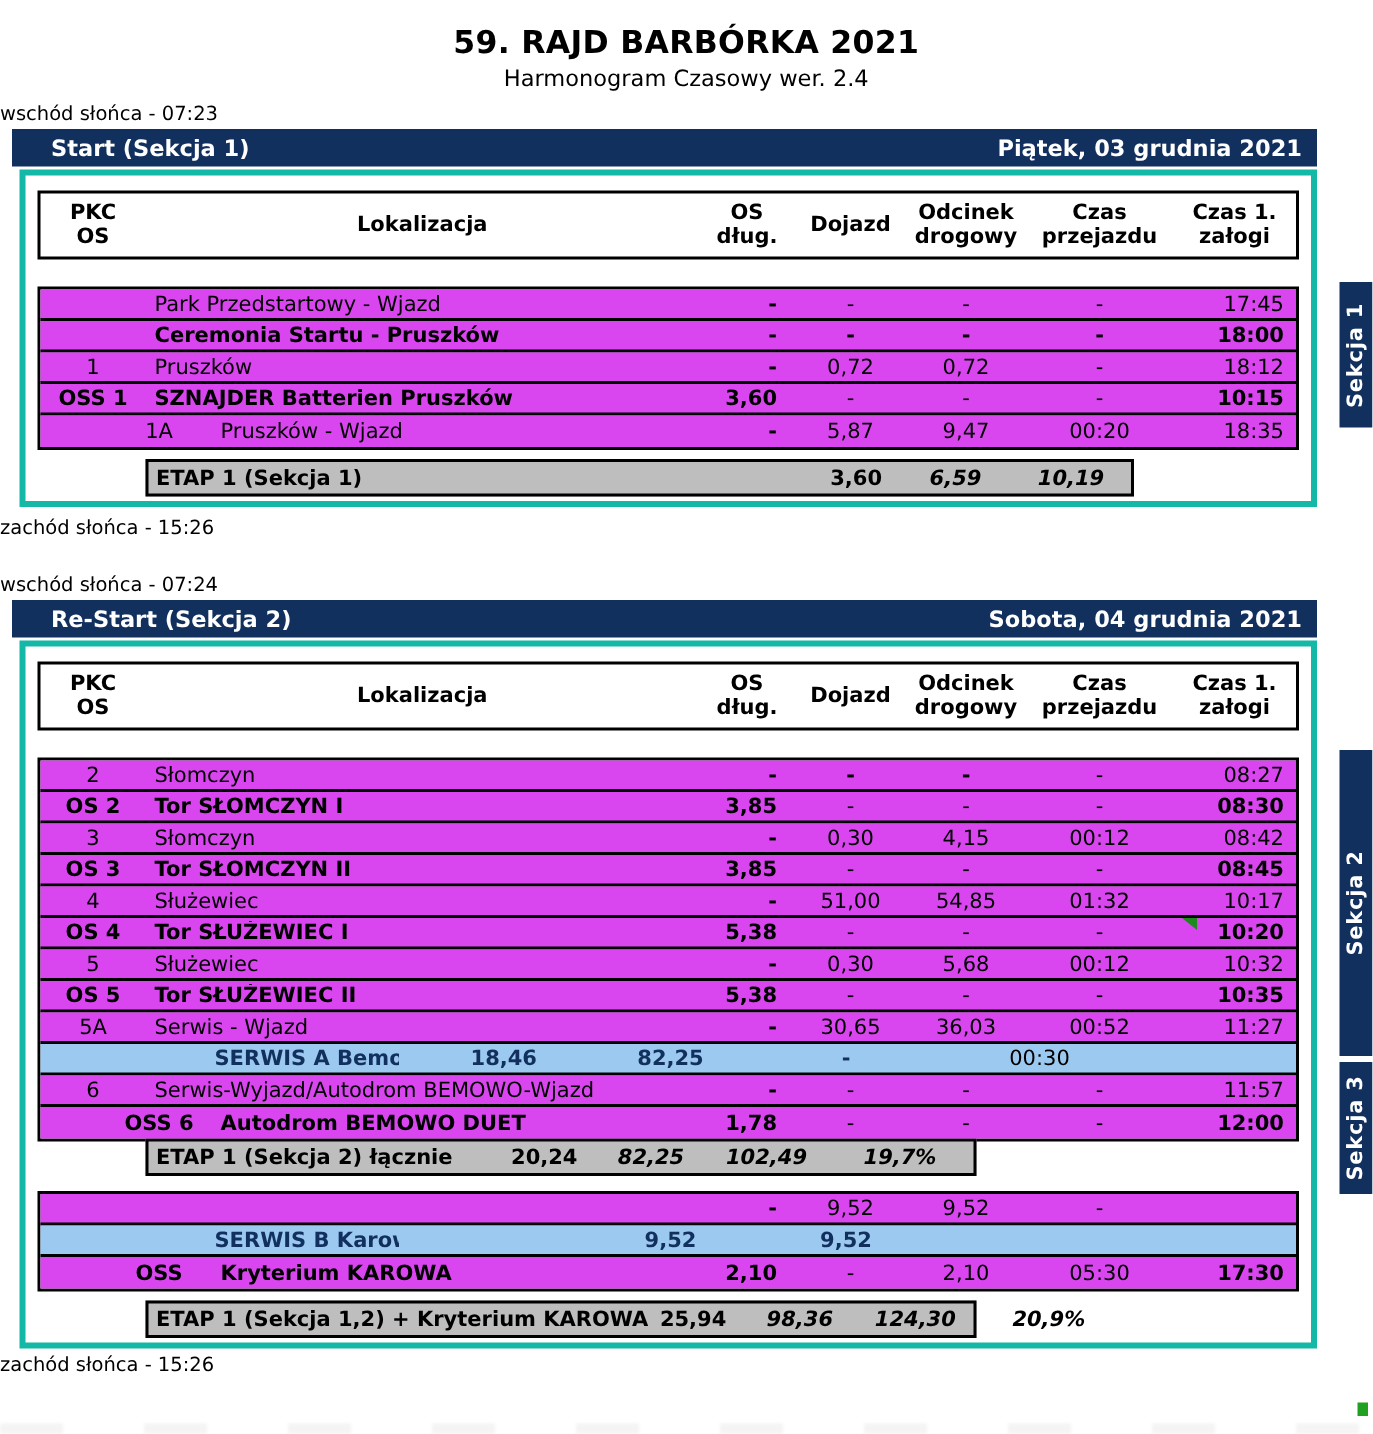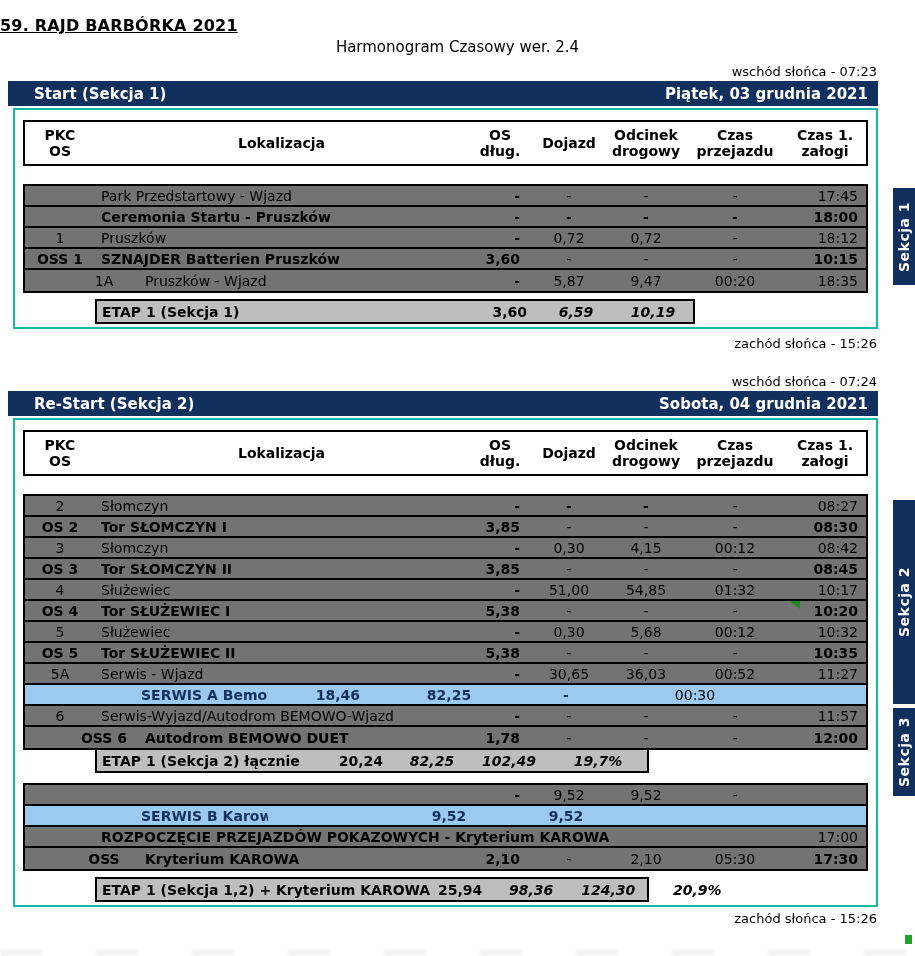--- a/index.html
+++ b/index.html
@@ -1,65 +1,65 @@
 <!DOCTYPE html>
 <html><head>
 <meta charset="utf-8">
 <style>
   html,body{margin:0;padding:0;}
   body{
     width:915px;height:956px;background:#fff;color:#000;
     font-family:"DejaVu Sans","Liberation Sans",sans-serif;
     position:relative;overflow:hidden;
   }
-  .page-title{text-align:left;font-weight:bold;font-size:16px;padding-top:16px;letter-spacing:.2px;text-decoration:underline;}
+  .page-title{text-align:center;font-weight:bold;font-size:21px;padding-top:16px;letter-spacing:.2px;}
   .page-subtitle{text-align:center;font-size:15px;margin-top:3px;}
-  .sun{text-align:right;font-size:13px;margin-right:38px;height:16px;line-height:16px;}
+  .sun{text-align:left;font-size:13px;margin-right:38px;height:16px;line-height:16px;}
   .sun.first{margin-top:8px;}
   .sun.below{margin-top:7px;}
   .sun.rise2{margin-top:22px;}
   .sun.last{margin-top:4px;}
   .bar{
     margin-left:8px;width:870px;height:25px;margin-top:1px;
     background:#12305E;color:#fff;font-weight:bold;font-size:15px;
     display:flex;justify-content:space-between;align-items:center;
     padding:0 10px 0 26px;box-sizing:border-box;gap:16px;
   }
   .tbl{
-    margin-left:13px;width:865px;border:2px solid #14b8a6;box-sizing:border-box;
+    margin-left:13px;width:865px;border:4px solid #14b8a6;box-sizing:border-box;
     padding:10px 8px 3px 8px;margin-top:2px;background:#fff;
   }
   .grid7{display:grid;grid-template-columns:70px 1fr 64px 74px 80px 98px 82px;}
   .thead{
     border:2px solid #000;height:46px;box-sizing:border-box;align-items:center;
     font-weight:bold;font-size:14px;line-height:16px;text-align:center;
   }
   .rows{border:2px solid #000;margin-top:18px;}
   .rows.block2{margin-top:10px;}
   .row{
     height:21px;box-sizing:border-box;border-bottom:2px solid #000;
-    align-items:center;font-size:14px;position:relative;background:#737373;
+    align-items:center;font-size:14px;position:relative;background:#d946ef;
   }
   .row:last-child{border-bottom:none;padding-left:44px;}
   .c-pkc{text-align:center;white-space:nowrap;}
   .c-lok{padding-left:6px;white-space:nowrap;overflow:hidden;}
   .c-os{text-align:right;padding-right:12px;font-weight:bold;}
   .c-doj,.c-odc,.c-czas{text-align:center;}
   .c-time{text-align:right;padding-right:8px;}
   .row.bold span{font-weight:bold;}
   .row.os .c-pkc,.row.os .c-lok,.row.os .c-time{font-weight:bold;}
   .row.boldmid .c-doj,.row.boldmid .c-odc{font-weight:bold;}
   .row.serwis{background:#9CC9F0;gap:40px;}
   .row.serwis .c-lok,.row.serwis .c-os,.row.serwis .c-doj,.row.serwis .c-odc{font-weight:bold;color:#12305E;}
   .row.wide .c-lok{grid-column:2/7;font-weight:bold;}
   .marker{position:absolute;right:66px;top:0;width:0;height:0;
     border-top:8px solid #1E8A1E;border-left:10px solid transparent;}
   .etap{
     display:grid;grid-template-columns:1fr 64px 74px 80px;
-    width:600px;margin-left:72px;margin-top:6px;height:25px;box-sizing:border-box;
+    width:659px;margin-left:72px;margin-top:6px;height:25px;box-sizing:border-box;
     background:#BEBEBE;border:2px solid #000;align-items:center;
     font-weight:bold;font-size:14px;
   }
   .etap.five{grid-template-columns:1fr 64px 74px 80px 98px;width:554px;}
   .etap.attached{margin-top:-2px;}
   .e-label{padding-left:5px;white-space:nowrap;}
   .e-os{text-align:right;padding-right:12px;}
   .e-doj,.e-odc,.e-pct{text-align:center;font-style:italic;}
   .tab{
     position:absolute;left:893px;width:22px;background:#12305E;color:#fff;
@@ -307,25 +307,20 @@
       </div>
       <div class="row grid7 serwis">
         <span class="c-pkc"></span>
         <span class="c-lok">SERWIS B Karowa</span>
         <span class="c-os"></span>
         <span class="c-doj">9,52</span>
         <span class="c-odc">9,52</span>
         <span class="c-czas"></span>
         <span class="c-time"></span>
       </div>
-      <div class="row grid7 wide">
-        <span class="c-pkc"></span>
-        <span class="c-lok">ROZPOCZĘCIE PRZEJAZDÓW POKAZOWYCH - Kryterium KAROWA</span>
-        <span class="c-time">17:00</span>
-      </div>
       <div class="row grid7 os">
         <span class="c-pkc">OSS</span>
         <span class="c-lok">Kryterium KAROWA</span>
         <span class="c-os">2,10</span>
         <span class="c-doj">-</span>
         <span class="c-odc">2,10</span>
         <span class="c-czas">05:30</span>
         <span class="c-time">17:30</span>
       </div>
     </div>

